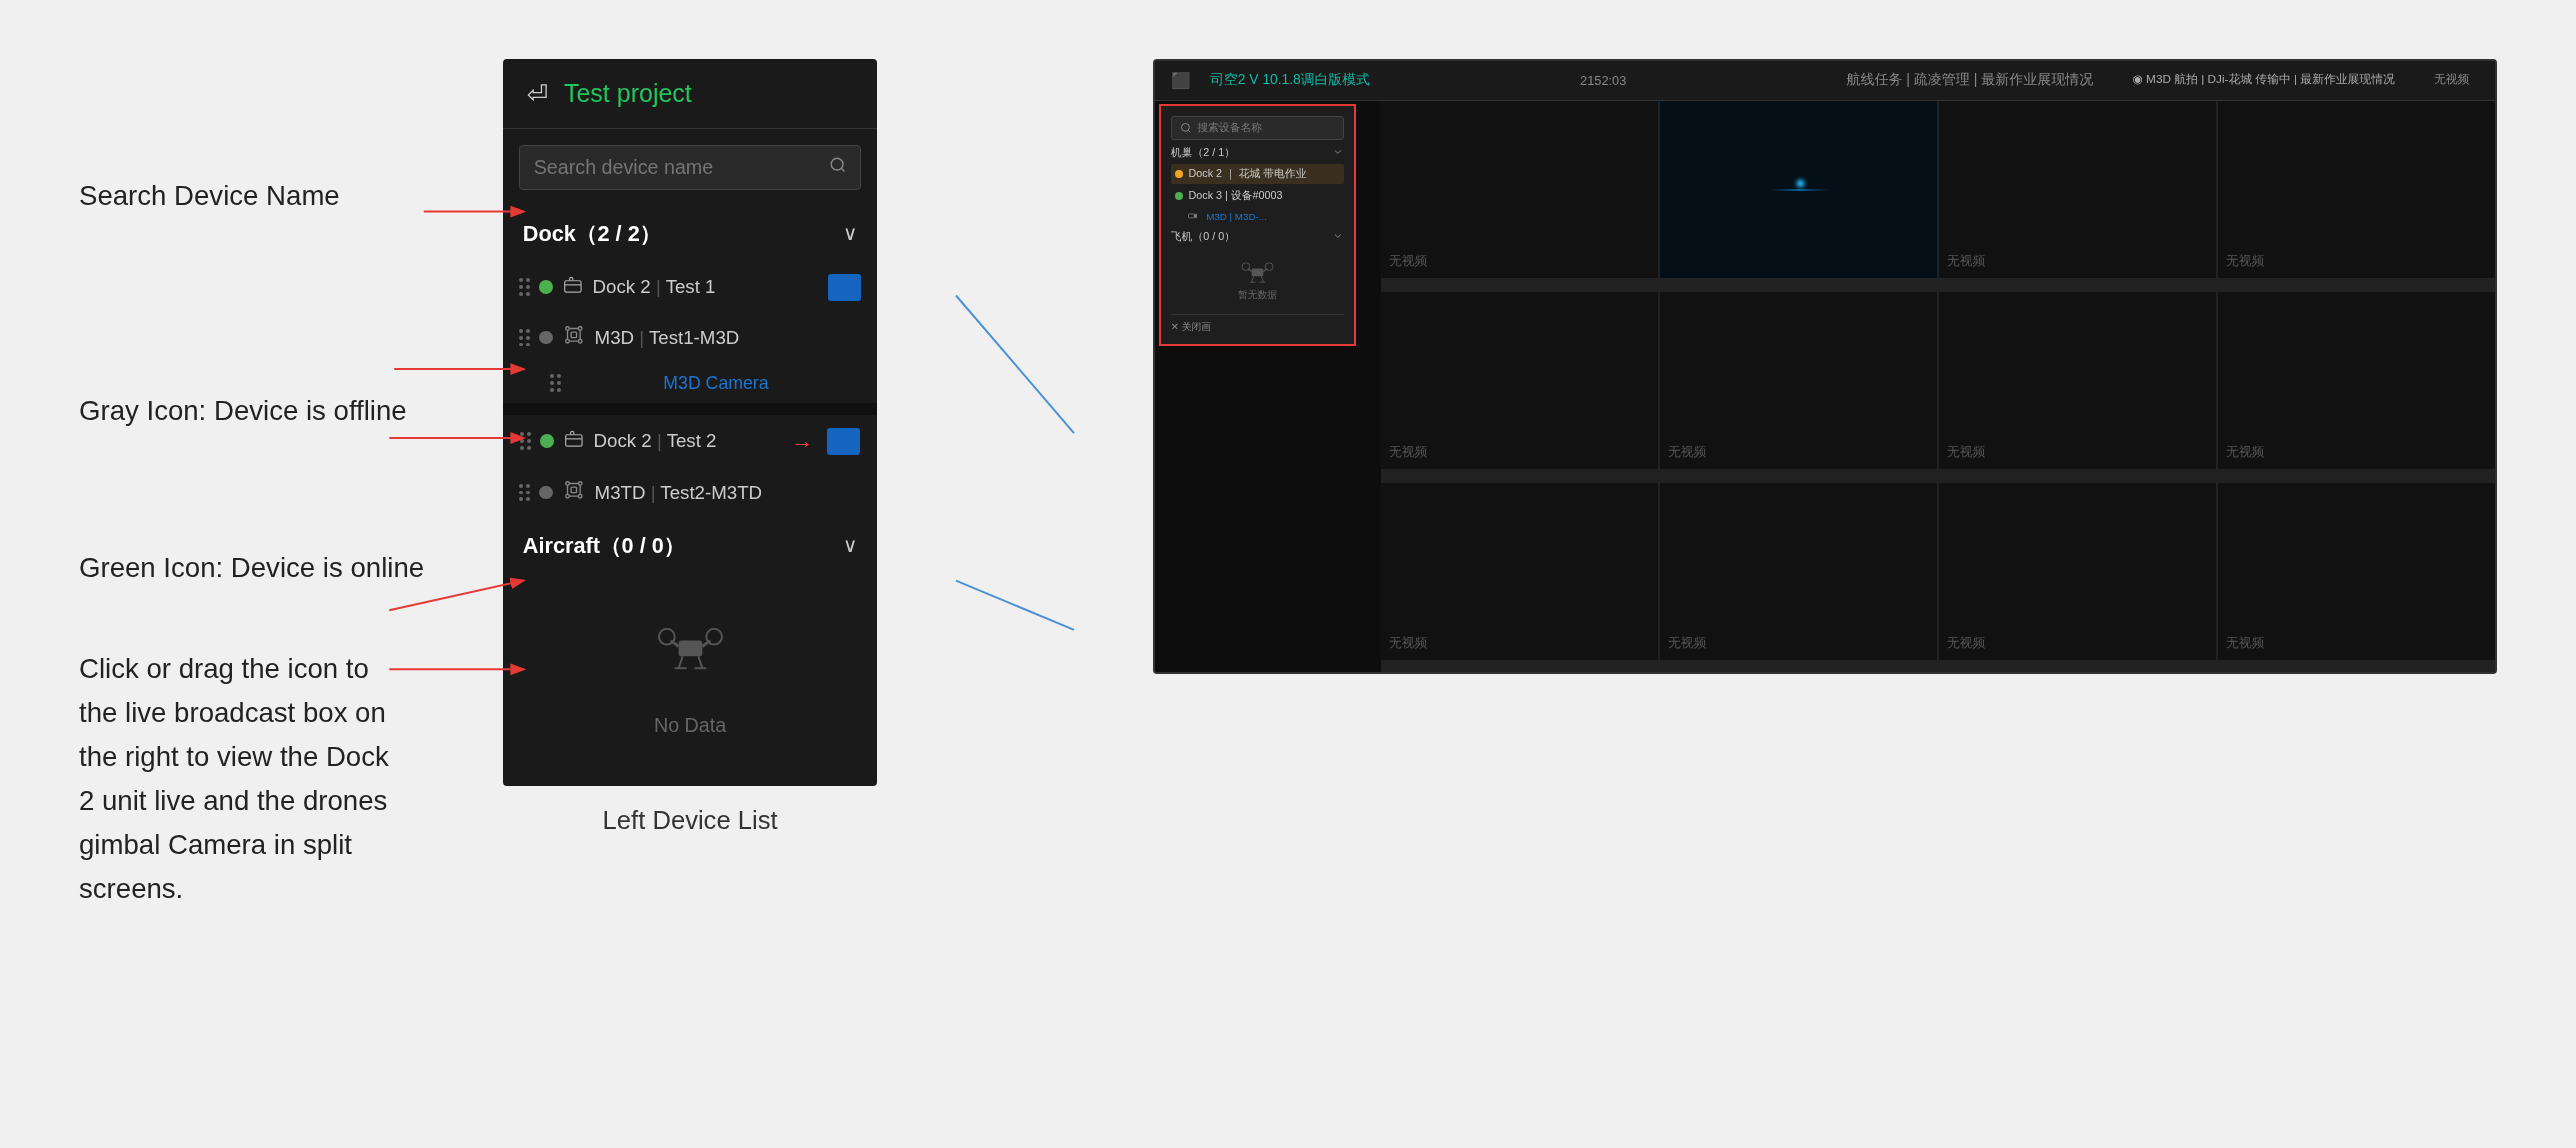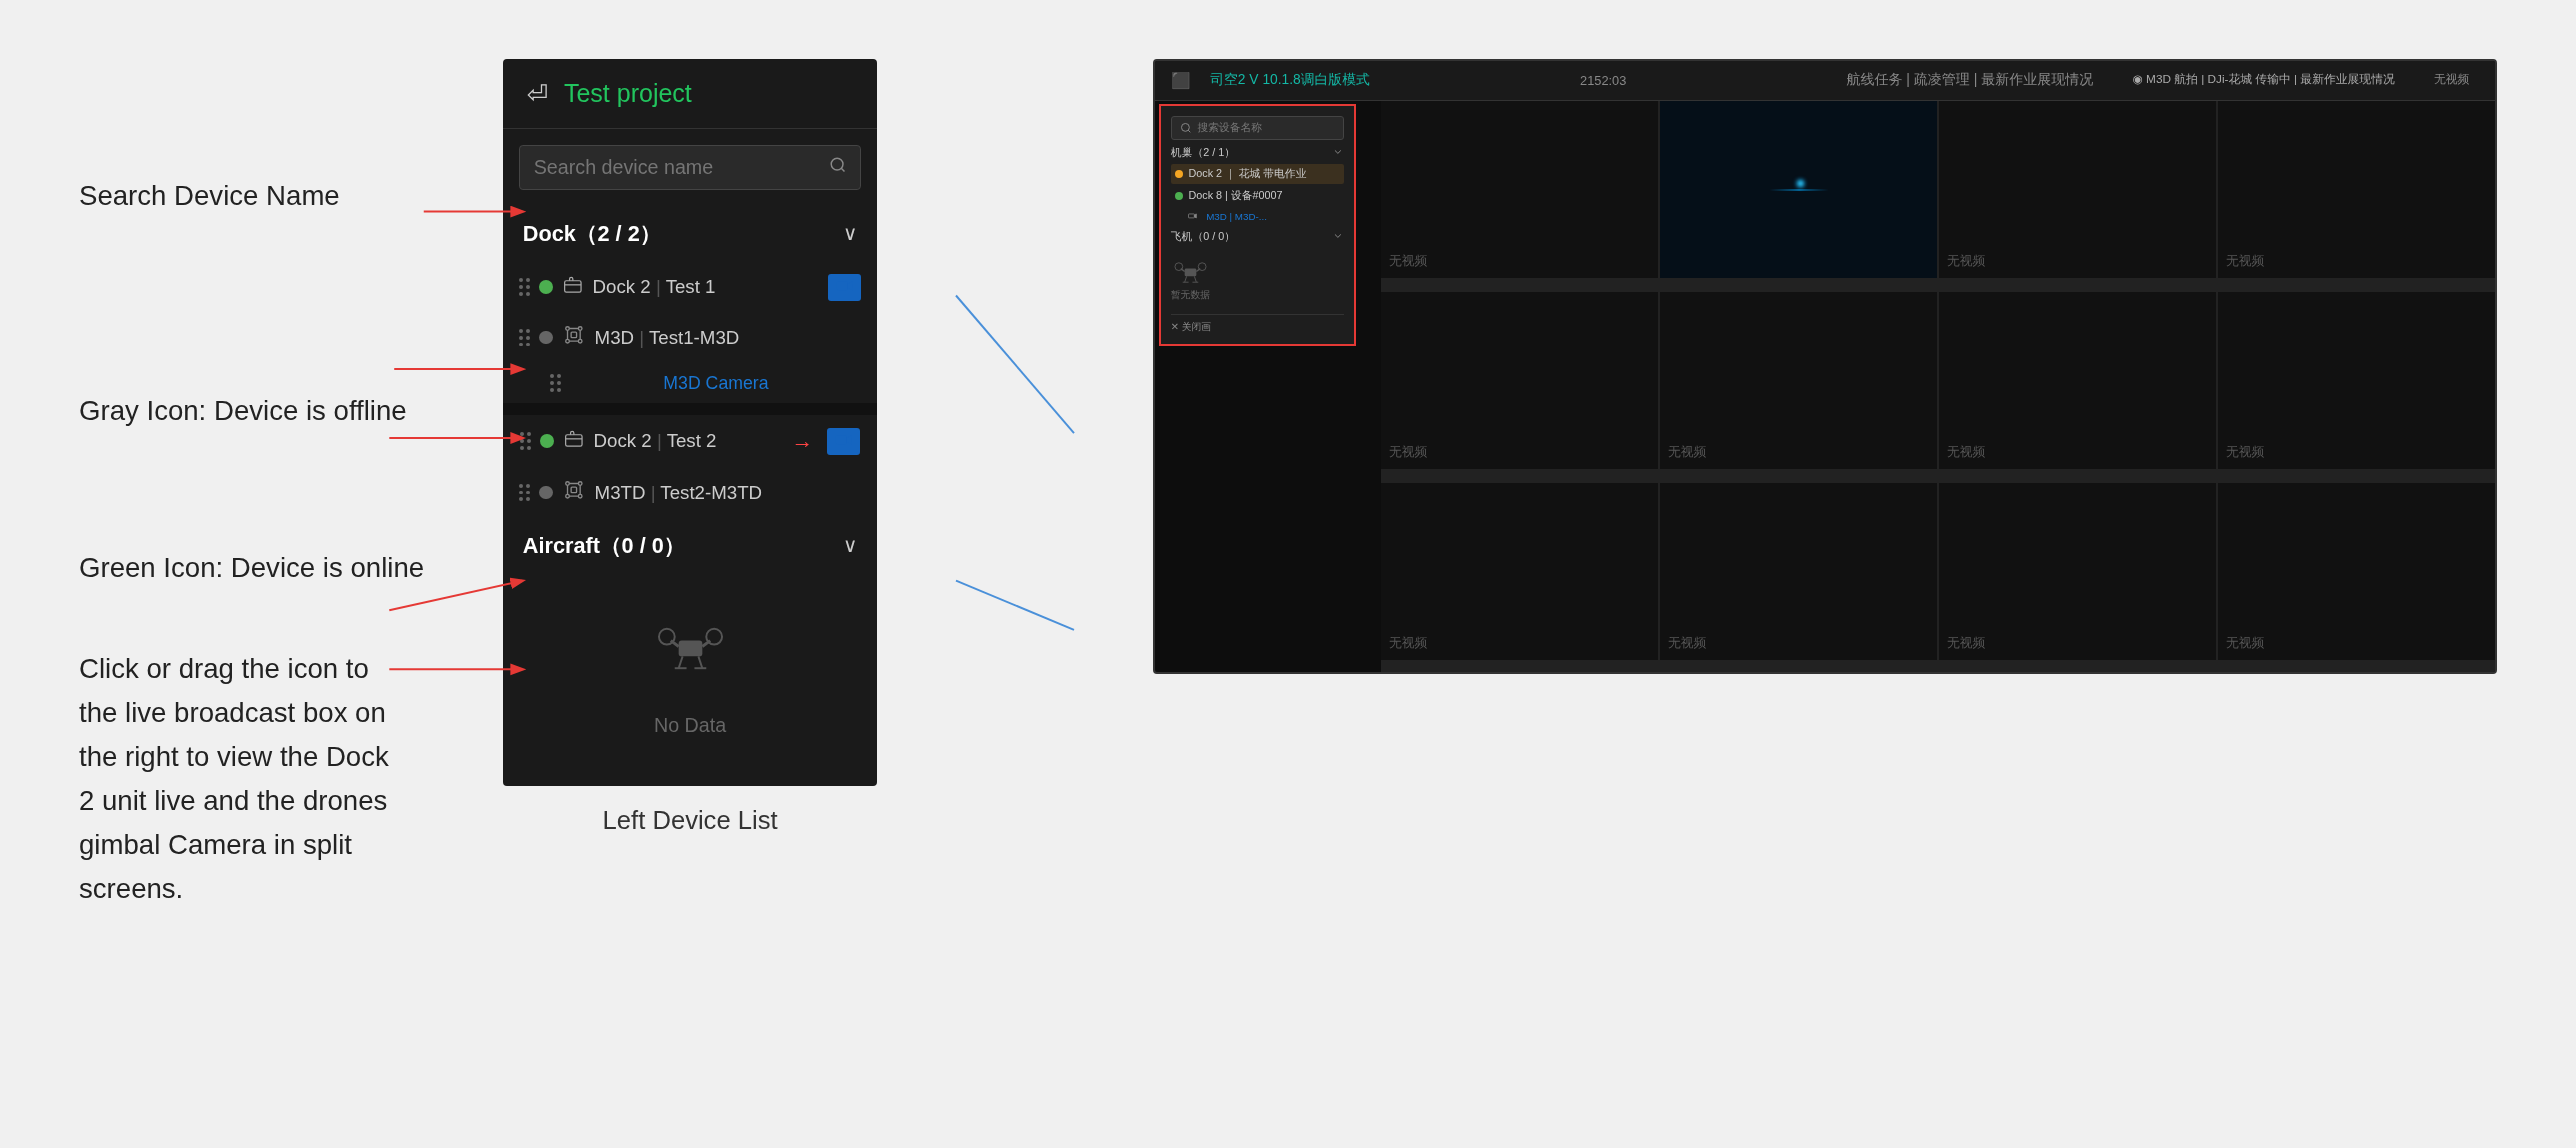--- a/index.html
+++ b/index.html
@@ -561,39 +561,39 @@
                 <polyline points="6 9 12 15 18 9"></polyline>
               </svg>
           </div>
 
           <div style="display:flex; align-items:center; gap:5.9px; padding: 2px 0; background:#f5a62322; border-radius:2px; padding: 3px 3.9px; margin-bottom:2px;">
             <span style="width:7.9px;height:7.9px;border-radius:50%;background:#f5a623;display:inline-block;"></span>
             <span style="color:#ccc;font-size:10.8px;">Dock 2 ｜ 花城 带电作业</span>
           </div>
           <div style="display:flex; align-items:center; gap:5.9px; padding: 3px 3.9px; margin-bottom:2px;">
             <span style="width:7.9px;height:7.9px;border-radius:50%;background:#4caf50;display:inline-block;"></span>
-            <span style="color:#ccc;font-size:10.8px;">Dock 8 | 设备#0007</span>
+            <span style="color:#ccc;font-size:10.8px;">Dock 3 | 设备#0003</span>
           </div>
 
           <div style="display:flex; align-items:center; gap:5.9px; padding: 3px 3.9px 3px 17.7px; margin-bottom: 3.9px;">
             <svg width="11.8" height="11.8" viewBox="0 0 24 24" fill="none" stroke="#888" stroke-width="1.5">
               <rect x="1" y="6" width="12" height="8" rx="1"></rect>
                 <polygon points="13,8 17,6 17,14 13,12" fill="#888"></polygon>
             </svg>
             <span style="color:#1976d2;font-size:9.8px;">M3D | M3D-...</span>
           </div>
 
           <div style="color:#ccc; font-size:10.8px; display:flex; justify-content:space-between; margin-bottom:3.9px;">
             <span>飞机（0 / 0）</span>
             <svg width="11.8" height="11.8" viewBox="0 0 24 24" fill="none" stroke="#888" stroke-width="2">
                 <polyline points="6 9 12 15 18 9"></polyline>
               </svg>
           </div>
 
-          <div style="display:flex; flex-direction:column; align-items:flex-start; padding: 7.9px 0;">
+          <div style="display:flex; flex-direction:column; align-items:center; padding: 7.9px 0;">
             <svg width="39" height="34" viewBox="0 0 80 70" fill="none">
               <rect x="28" y="28" width="24" height="16" rx="3" fill="#555"></rect>
               <line x1="20" y1="28" x2="28" y2="34" stroke="#555" stroke-width="3"></line>
               <line x1="60" y1="28" x2="52" y2="34" stroke="#555" stroke-width="3"></line>
               <circle cx="16" cy="24" r="8" stroke="#555" stroke-width="2" fill="none"></circle>
               <circle cx="64" cy="24" r="8" stroke="#555" stroke-width="2" fill="none"></circle>
               <line x1="32" y1="44" x2="28" y2="56" stroke="#555" stroke-width="2"></line>
               <line x1="48" y1="44" x2="52" y2="56" stroke="#555" stroke-width="2"></line>
               <line x1="24" y1="56" x2="36" y2="56" stroke="#555" stroke-width="2"></line>
               <line x1="44" y1="56" x2="56" y2="56" stroke="#555" stroke-width="2"></line>

